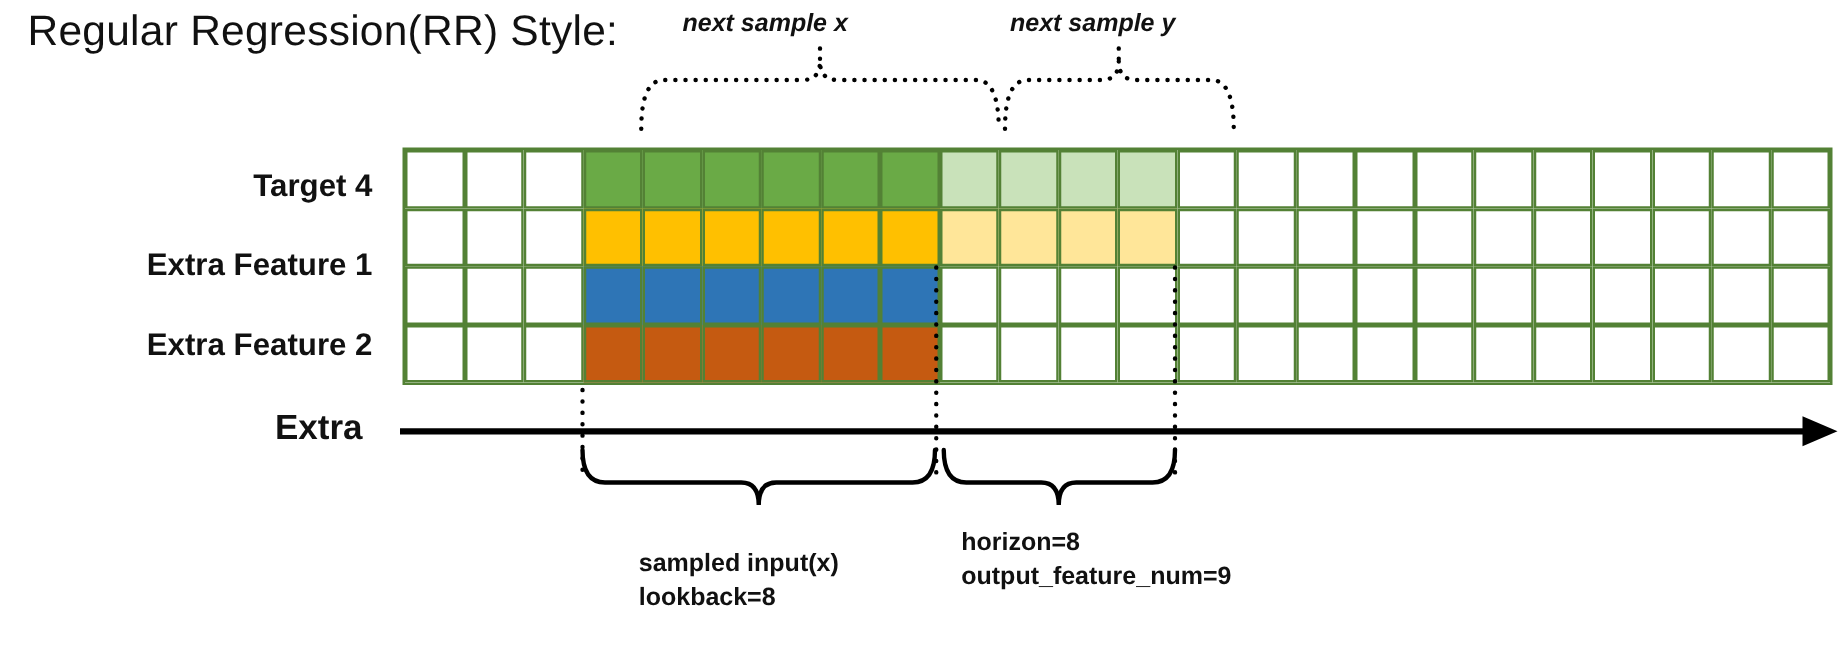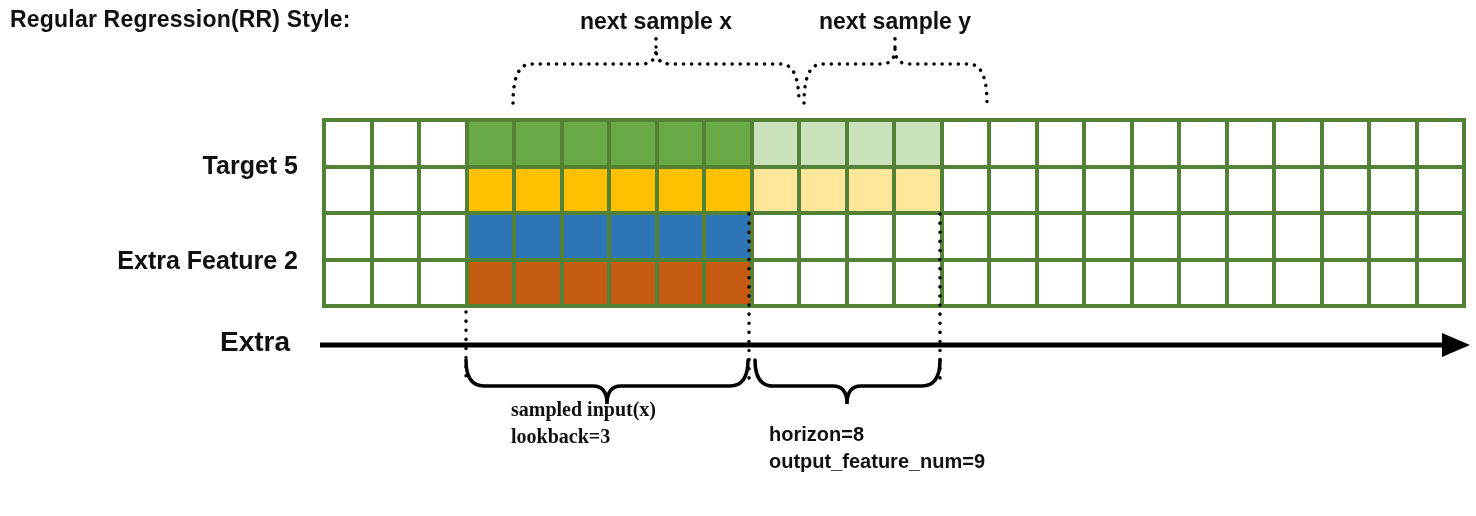--- a/index.html
+++ b/index.html
@@ -2,66 +2,67 @@
 <html style="--border: #538135;"><head>
 <meta charset="utf-8">
 <style>
   :root { --border: #538135; }
   html,body { margin:0; padding:0; background:#fff; }
   .canvas {
     position:relative; width:1476px; height:516px; background:#ffffff;
     font-family:"Liberation Sans", sans-serif; color:#111; overflow:hidden;
   }
   .title {
-    position:absolute; top:6px; left:10px;
-    font-size:23px; font-weight:700; letter-spacing:0.2px;
+    position:absolute; top:6px; left:22px;
+    font-size:34px; font-weight:400; letter-spacing:0.2px;
   }
   .row-labels {
     position:absolute; left:0; top:118px; width:312px; height:190px;
     display:flex; flex-direction:column;
   }
   .row-label {
     flex:1; display:flex; align-items:center; justify-content:flex-end;
     padding-right:14px; font-size:25px; font-weight:700;
   }
   #grid {
     position:absolute; left:322px; top:118px; width:1144px; height:190px;
     display:grid; grid-template-columns:repeat(24,1fr); grid-template-rows:repeat(4,1fr);
     border:2px solid var(--border); box-sizing:border-box; background:#fff;
   }
   .cell { border:2px solid var(--border); box-sizing:border-box; }
   #overlay {
     position:absolute; left:0; top:0; width:1476px; height:516px;
     pointer-events:none;
   }
   .float-label {
-    position:absolute; top:8px; width:220px; text-align:center;
-    font-size:23px; font-weight:700; 
+    position:absolute; top:8px; width:220px; 
+    font-size:20px; font-weight:700; font-style:italic;
   }
   .next-x { left:546px; }
-  .next-y { left:785px; }
+  .next-y { left:808px; }
   .time-label {
     position:absolute; left:220px; top:326px;
     font-size:28px; font-weight:700;
   }
   .note {
     position:absolute; font-size:20px; font-weight:700; line-height:27px;
   }
-  .note-input  { left:511px; top:396px;font-family:Liberation Serif, serif; }
+  .note-input  { left:511px; top:438px; }
   .note-output { left:769px; top:421px; }
 </style>
 </head>
 <body>
 
 <div class="canvas">
 
   <div class="title">Regular Regression(RR) Style:</div>
 
   <div class="row-labels">
-    <div class="row-label">Target 5</div>
+    <div class="row-label">Target 4</div>
+    <div class="row-label">Extra Feature 1</div>
     <div class="row-label">Extra Feature 2</div>
   </div>
 
   <div id="grid">
       <div class="cell" style="background: rgb(255, 255, 255);"></div>
       <div class="cell" style="background: rgb(255, 255, 255);"></div>
       <div class="cell" style="background: rgb(255, 255, 255);"></div>
       <div class="cell" style="background: rgb(106, 170, 70);"></div>
       <div class="cell" style="background: rgb(106, 170, 70);"></div>
       <div class="cell" style="background: rgb(106, 170, 70);"></div>
@@ -177,21 +178,21 @@
     <polygon points="1442,333 1470,345 1442,357" fill="#000"></polygon>
   </svg>
 
   <div class="float-label next-x">next sample x</div>
   <div class="float-label next-y">next sample y</div>
 
   <div class="time-label">Extra</div>
 
   <div class="note note-input">
     <div>sampled input(x)</div>
-    <div>lookback=3</div>
+    <div>lookback=8</div>
   </div>
 
   <div class="note note-output">
     <div>horizon=8</div>
     <div>output_feature_num=9</div>
   </div>
 
 </div>
 
 </body></html>

